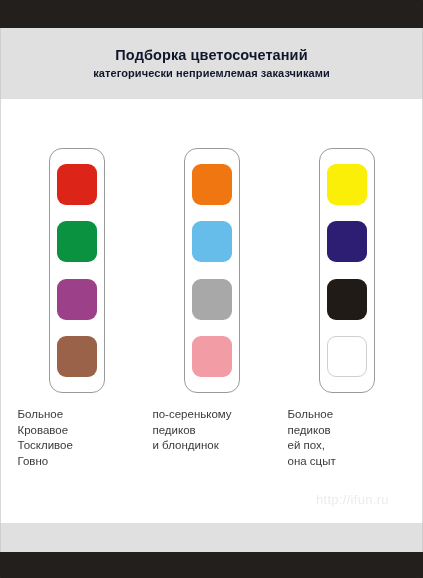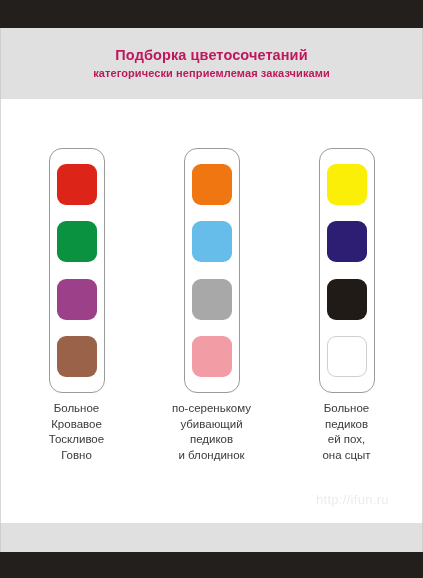--- a/index.html
+++ b/index.html
@@ -51,21 +51,21 @@
     box-sizing: border-box;
     display: flex;
     align-items: center;
     justify-content: center;
   }
   .header-title {
     text-align: center;
     font-size: 14.5px;
     font-weight: bold;
     line-height: 1.35;
-    color: #be185d;
+    color: #0f172a;
     letter-spacing: 0.1px;
     padding: 0 8px;
   }
   .header-title .line {
     display: block;
     white-space: nowrap;
   }
   .header-title .line.l2 { font-size: 11px; }
 
   
@@ -128,22 +128,22 @@
     height: 41px;
     border-radius: 9px;
   }
   .swatch.empty {
     background: #ffffff;
     border: 1px solid #cfcfcf;
     width: 38px;
     height: 39px;
   }
   .caption {
-    margin-top: 8px;
-    text-align: center;
+    margin-top: 14px;
+    text-align: left;
     font-size: 11.5px;
     line-height: 1.35;
     color: #3a3a3a;
     width: 118px;
   }
   .caption .cline { display: block; white-space: nowrap; }
 
   
   .watermark {
     position: absolute;
@@ -190,21 +190,20 @@
 
     <div class="column">
       <div class="swatch-card">
         <div class="swatch" style="background: rgb(239, 118, 17);"></div>
         <div class="swatch" style="background: rgb(103, 189, 234);"></div>
         <div class="swatch" style="background: rgb(168, 168, 168);"></div>
         <div class="swatch" style="background: rgb(242, 157, 165);"></div>
       </div>
       <div class="caption">
         <span class="cline">по-серенькому</span>
-        <span class="cline">убивающий</span>
         <span class="cline">педиков</span>
         <span class="cline">и блондинок</span>
       </div>
     </div>
 
     <div class="column">
       <div class="swatch-card">
         <div class="swatch" style="background: rgb(251, 238, 7);"></div>
         <div class="swatch" style="background: rgb(45, 29, 115);"></div>
         <div class="swatch" style="background: rgb(33, 27, 23);"></div>

